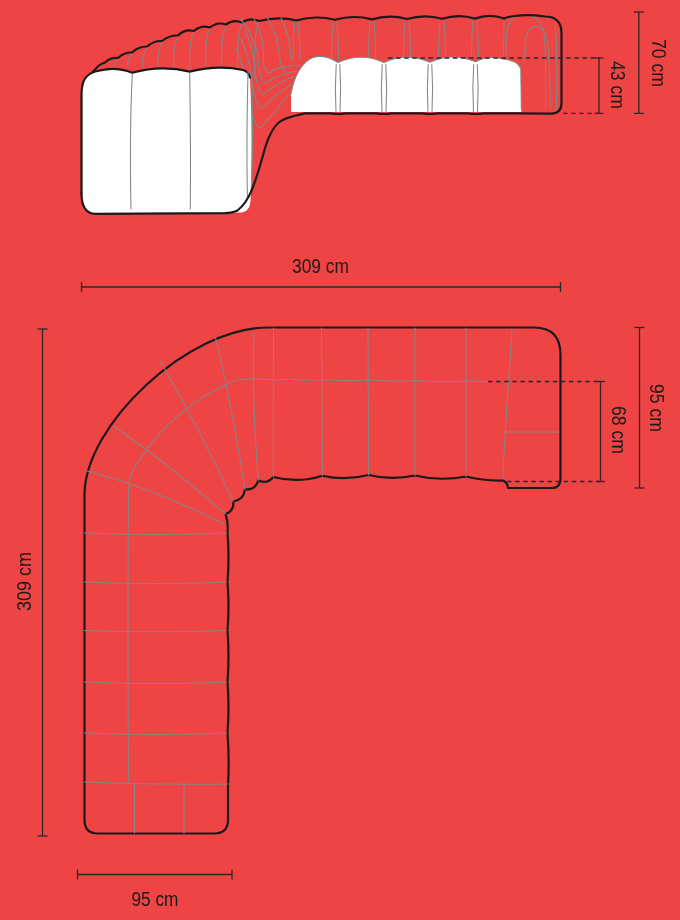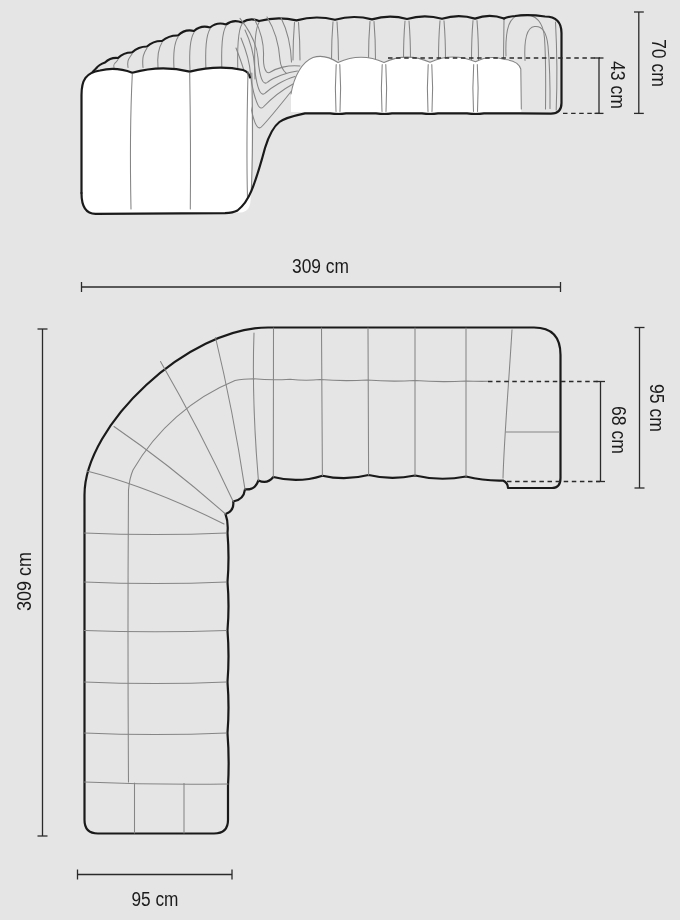--- a/index.html
+++ b/index.html
@@ -1,16 +1,16 @@
 <!DOCTYPE html>
 <html><head>
 <meta charset="utf-8">
 <style>
   html,body{margin:0;padding:0;background:#ffffff;}
-  .page{position:relative;width:680px;height:920px;background:#e5e5e5;overflow:hidden;}
+  .page{position:relative;width:680px;height:920px;background:#ef4444;overflow:hidden;}
   svg{position:absolute;top:0;left:0;}
   text{font-family:"Liberation Sans",sans-serif;fill:#1b1b1b;}
 </style>
 </head>
 <body>
 <div class="page">
 <svg width="680" height="920" viewBox="0 0 680 920">
 
   <g fill="none" stroke-linecap="round" stroke-linejoin="round">
 

